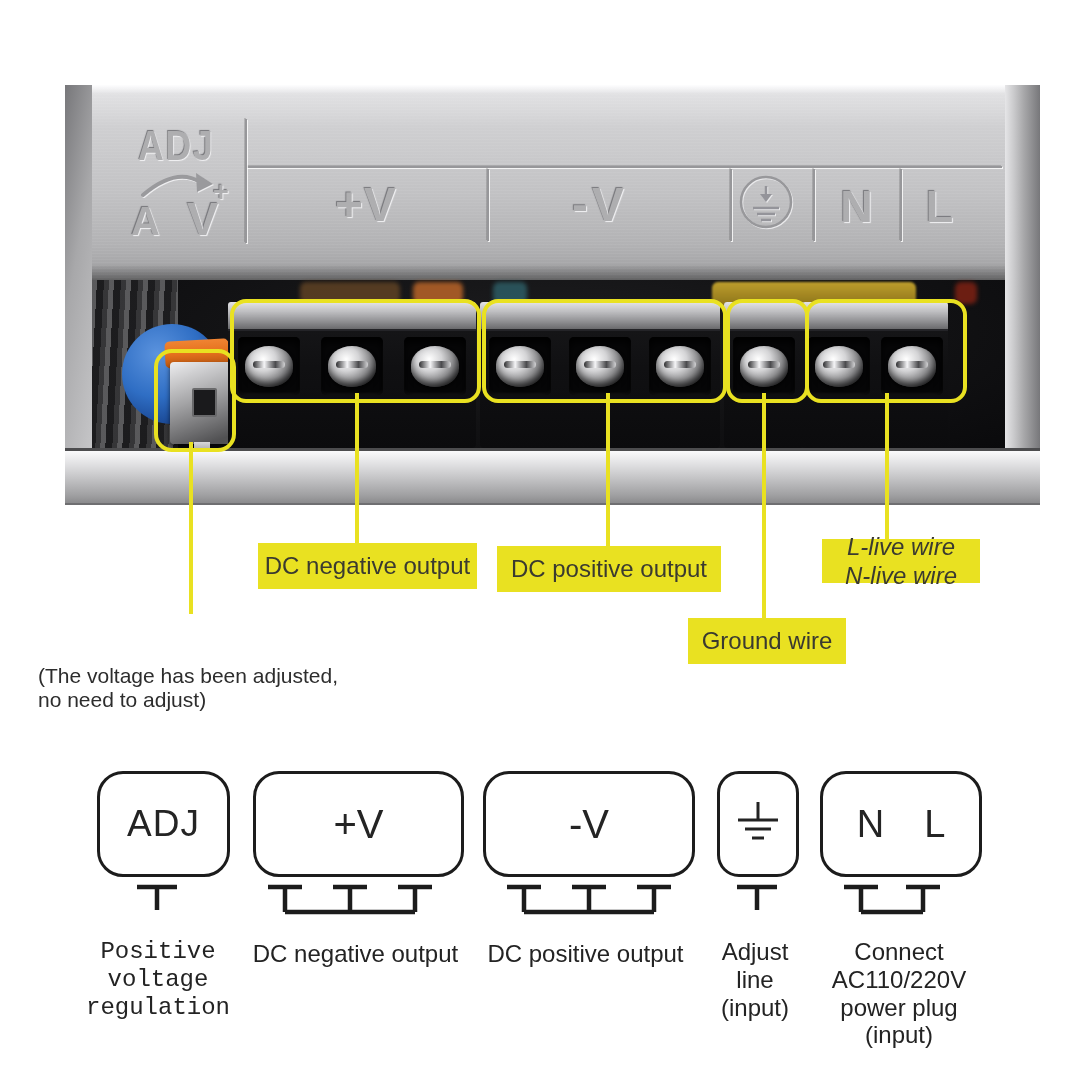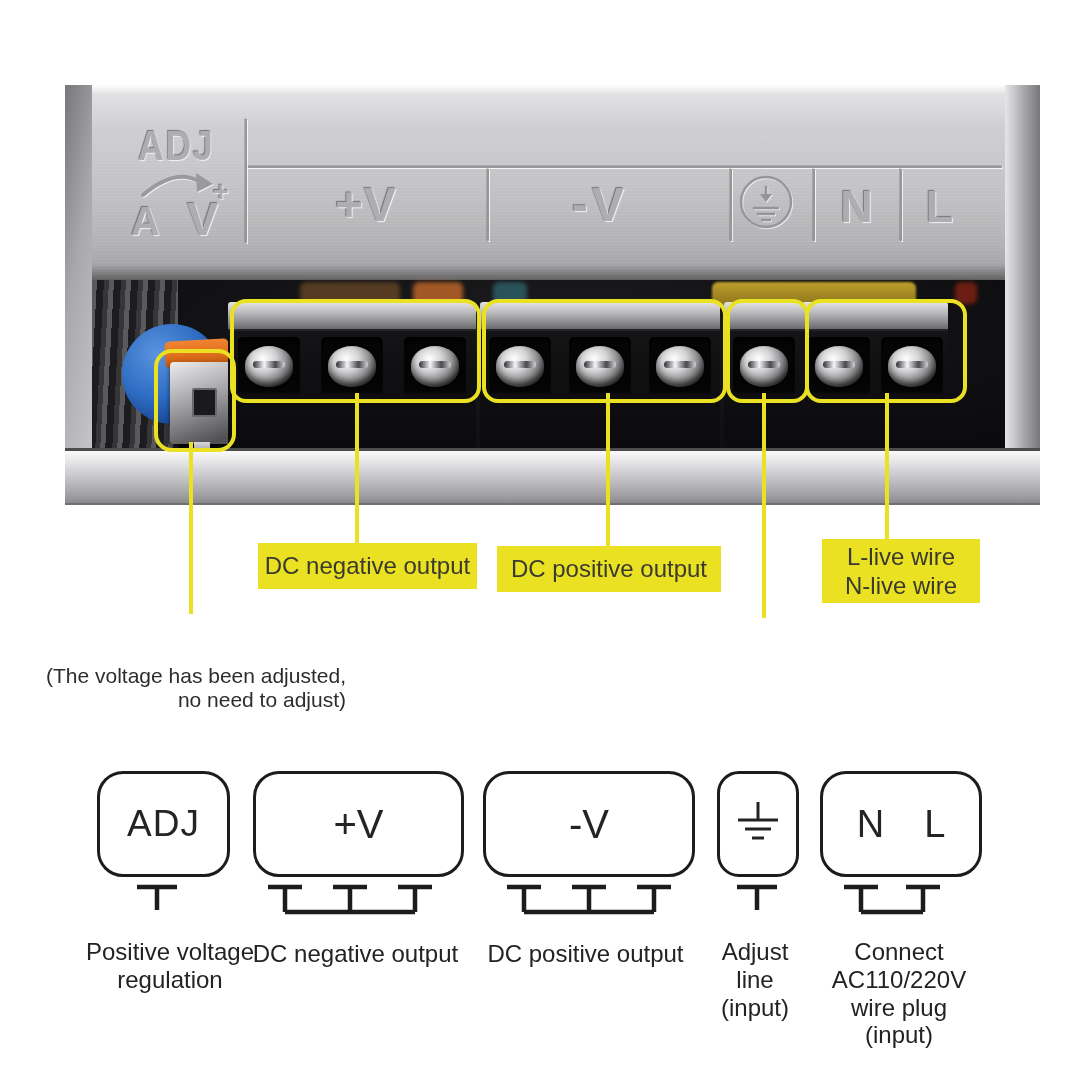--- a/index.html
+++ b/index.html
@@ -109,39 +109,39 @@
   .l-adj{left:189px;top:442px;height:172px;}
   .l-g1{left:355px;top:393px;height:150px;}
   .l-g2{left:606px;top:393px;height:153px;}
   .l-g3{left:762px;top:393px;height:225px;}
   .l-g4{left:885px;top:393px;height:146px;}
   .ylabel{position:absolute;background:var(--highlight-yellow);color:var(--callout-text);
     display:flex;align-items:center;justify-content:center;text-align:center;
     font-size:24px;line-height:1.22;}
   .lb-negative{left:258px;top:543px;width:219px;height:46px;}
   .lb-positive{left:497px;top:546px;width:224px;height:46px;}
-  .lb-live{left:822px;top:539px;width:158px;height:64px;}
+  .lb-live{left:822px;top:539px;width:158px;height:44px;font-style:italic;}
   .lb-adjust{left:48px;top:614px;width:291px;height:47px;font-size:25px;}
   .lb-ground{left:688px;top:618px;width:158px;height:46px;}
-  .note{position:absolute;left:38px;top:664px;width:308px;text-align:right;
+  .note{position:absolute;left:38px;top:664px;width:308px;text-align:left;
     font-size:21px;line-height:1.16;color:#2d2d2d;}
   .pre{white-space:pre-line;}
 
   
   .dbox{position:absolute;top:771px;height:100px;border:3px solid var(--diagram-ink);
     border-radius:26px;background:#fff;color:#242424;
     display:flex;align-items:center;justify-content:center;font-size:40px;}
   .b-adj{left:97px;width:127px;font-size:37px;letter-spacing:1px;}
   .b-plusv{left:253px;width:205px;}
   .b-minusv{left:483px;width:206px;}
   .b-gnd{left:717px;width:76px;border-radius:22px;}
   .b-nl{left:820px;width:156px;gap:40px;font-size:38px;}
   .dterminals{position:absolute;left:0;top:880px;}
   .dcap{position:absolute;text-align:center;font-size:24px;line-height:1.16;color:#232323;}
-  .c-adj{left:64px;top:938px;width:212px;}
+  .c-adj{left:52px;top:938px;width:212px;font-family:Liberation Mono, monospace;}
   .c-plusv{left:248px;top:940px;width:215px;}
   .c-minusv{left:478px;top:940px;width:215px;}
   .c-gnd{left:702px;top:938px;width:106px;}
   .c-nl{left:792px;top:938px;width:214px;}
 </style>
 </head>
 <body>
 
 <div class="stage">
 
@@ -255,20 +255,21 @@
   <div class="yline l-adj"></div>
   <div class="yline l-g1"></div>
   <div class="yline l-g2"></div>
   <div class="yline l-g3"></div>
   <div class="yline l-g4"></div>
 
   <div class="ylabel lb-negative">DC negative output</div>
   <div class="ylabel lb-positive">DC positive output</div>
   <div class="ylabel lb-live pre">L-live wire
 N-live wire</div>
+  <div class="ylabel lb-ground">Ground wire</div>
   <div class="note pre">(The voltage has been adjusted,
 no need to adjust)</div>
 
   <div class="dbox b-adj">ADJ</div>
   <div class="dbox b-plusv">+V</div>
   <div class="dbox b-minusv">-V</div>
   <div class="dbox b-gnd">
     <svg width="46" height="50" viewBox="0 0 46 50">
       <line x1="23" y1="3" x2="23" y2="21" stroke="#232323" stroke-width="3"></line>
       <line x1="3" y1="21" x2="43" y2="21" stroke="#232323" stroke-width="3"></line>
@@ -297,16 +298,16 @@
   </svg>
 
   <div class="dcap c-adj pre">Positive voltage
 regulation</div>
   <div class="dcap c-plusv">DC negative output</div>
   <div class="dcap c-minusv">DC positive output</div>
   <div class="dcap c-gnd pre">Adjust
 line
 (input)</div>
   <div class="dcap c-nl pre">Connect AC110/220V
-wire plug
+power plug
 (input)</div>
 
 </div>
 
 </body></html>

